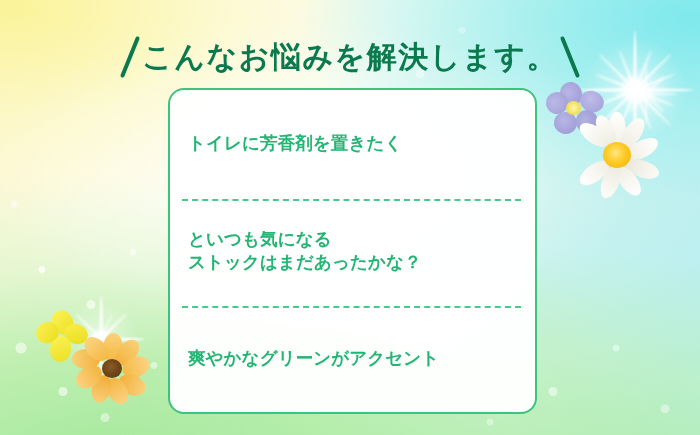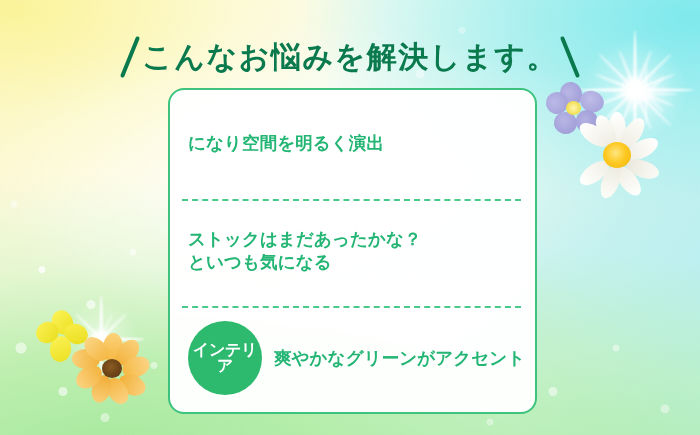--- a/index.html
+++ b/index.html
@@ -224,33 +224,32 @@
   <div class="title-wrap">
     <span class="slash left"></span>
     <span class="title-text">こんなお悩みを解決します。</span>
     <span class="slash right"></span>
   </div>
 
   <div class="card">
 
     <div class="row">
       <div class="row-text">
-        <span>になり空間を明るく演出</span>
+        <span>トイレに芳香剤を置きたく</span>
       </div>
     </div>
 
     <div class="row">
       <div class="row-text">
+        <span>といつも気になる</span>
         <span>ストックはまだあったかな？</span>
-        <span>といつも気になる</span>
       </div>
     </div>
 
     <div class="row">
-      <div class="badge size-sm">インテリア</div>
       <div class="row-text">
         <span>爽やかなグリーンがアクセント</span>
       </div>
     </div>
 
   </div>
 
 </div>
 
 </body></html>

